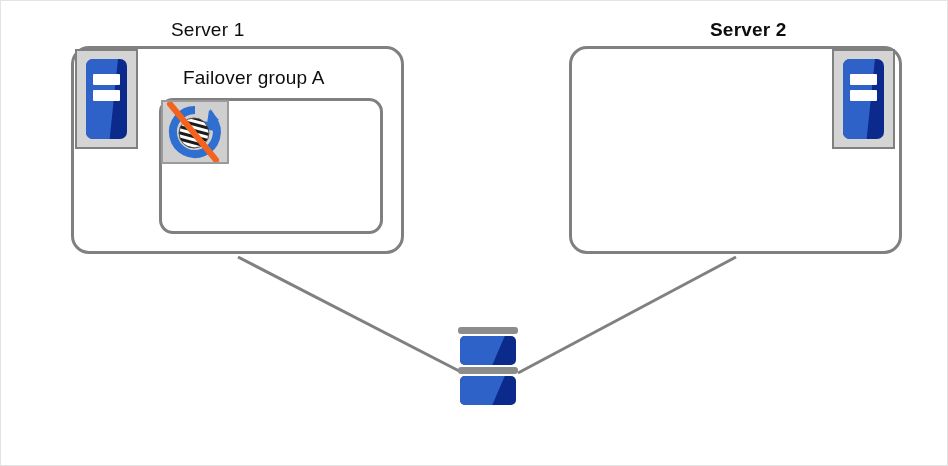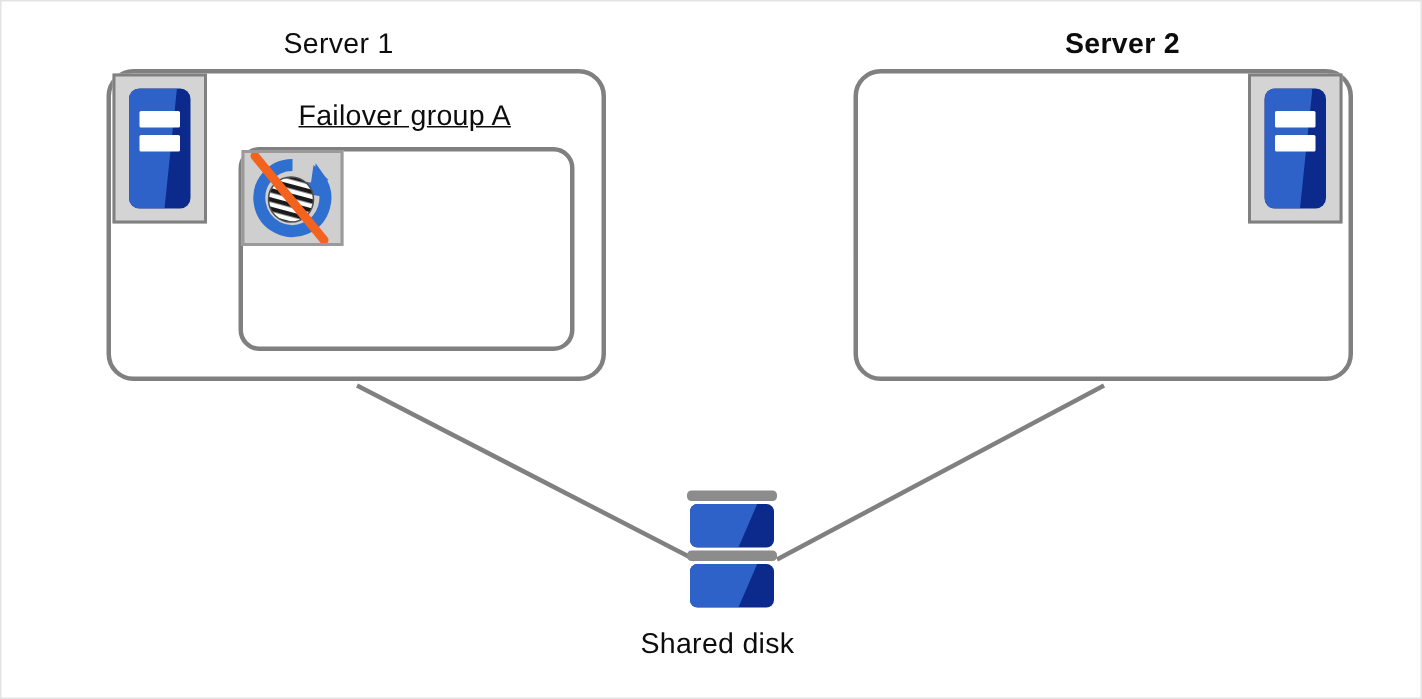--- a/index.html
+++ b/index.html
@@ -131,32 +131,32 @@
 </head>
 <body>
 
 <div id="canvas">
 
   <svg id="lines" viewBox="0 0 946 464" width="946" height="464">
     <line x1="237" y1="256" x2="462" y2="372" stroke="#808080" stroke-width="3"></line>
     <line x1="735" y1="256" x2="517" y2="372" stroke="#808080" stroke-width="3"></line>
   </svg>
 
-  <div class="label" style="left:188px; top:18px;text-align:center;">Server 1</div>
+  <div class="label" style="left:170px; top:18px;text-align:center;">Server 1</div>
 
   <div class="server-box" style="left:70px; top:45px; width:333px; height:208px;"></div>
 
   <div class="srv-icon" style="left:74px; top:48px; width:63px; height:100px;">
     <div class="chassis">
       <div class="bar b1"></div>
       <div class="bar b2"></div>
     </div>
   </div>
 
-  <div class="label" style="left:198px; top:66px;text-decoration:underline;">Failover group A</div>
+  <div class="label" style="left:182px; top:66px;">Failover group A</div>
 
   <div class="group-box" style="left:158px; top:97px; width:224px; height:136px;"></div>
 
   <div class="res-icon" style="left:160px; top:99px; width:68px; height:64px;">
     <svg width="64" height="60" viewBox="0 0 64 60">
       <defs>
         <pattern id="stripes" patternUnits="userSpaceOnUse" width="6" height="6" patternTransform="rotate(15)">
           <rect width="6" height="6" fill="#ffffff"></rect>
           <rect width="6" height="3" fill="#1a1a1a"></rect>
         </pattern>
@@ -182,15 +182,14 @@
     </div>
   </div>
 
   <div class="disk" style="left:457px; top:326px; width:60px; height:86px;">
     <div class="cap" style="top:0px;"></div>
     <div class="platter" style="top:9px;"></div>
     <div class="cap" style="top:40px;"></div>
     <div class="platter" style="top:49px;"></div>
   </div>
 
-  <div class="label" style="left:426px; top:418px;">Shared disk</div>
 
 </div>
 
 </body></html>

